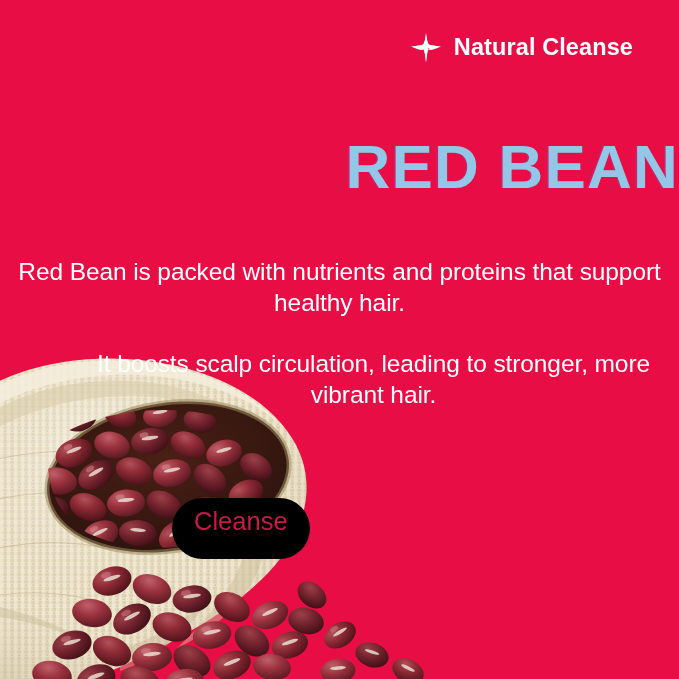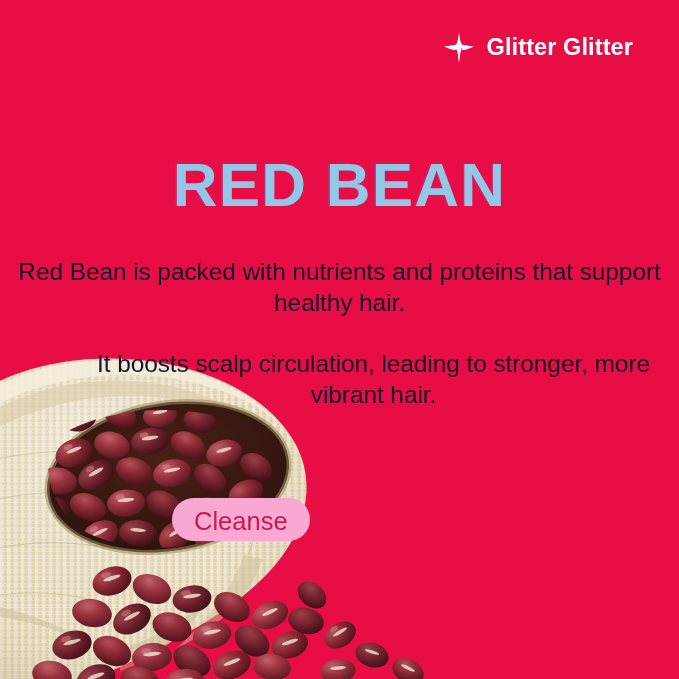--- a/index.html
+++ b/index.html
@@ -31,66 +31,66 @@
     font-size:23.5px;
     font-weight:bold;
     letter-spacing:.1px;
     white-space:nowrap;
     line-height:1;
   }
 
   
   #headline{
     position:absolute;
-    top:154px; left:0; right:0;
-    text-align:center;
+    top:136px; left:0; right:0;
+    text-align:right;
     z-index:30;
   }
   #headline .title{
     display:inline-block;
     color:#93C7E8;
     font-size:62px;
     font-weight:bold;
     letter-spacing:1.2px;
     line-height:1;
     text-shadow:-1.6px 0 0 rgba(170,60,150,.55), 1.4px 0 0 rgba(233,13,69,.35);
   }
 
   
   #copy{
     position:absolute;
     top:256px; left:0; right:0;
     text-align:center;
     z-index:30;
   }
   #copy p{
-    color:#0f172a;
+    color:#ffffff;
     font-size:24.5px;
     line-height:1.28;
     letter-spacing:-.1px;
   }
   #copy .para-2{
     margin-top:29px;
     padding-left:68px;
   }
 
   
   #tags{
     position:absolute;
     top:498px; left:172px;
     display:flex; gap:16px;
     z-index:35;
   }
   .pill{
-    background:#f9a8d4;
+    background:#000000;
     color:#C7194A;
     border-radius:999px;
     font-size:25.5px;
     line-height:1;
-    padding:11px 22px 6px;
+    padding:11px 22px 24px;
     white-space:nowrap;
     border:none;
     font-family:inherit;
     cursor:pointer;
   }
 
   
   #artwork{
     position:absolute;
     left:0; bottom:0;
@@ -105,21 +105,21 @@
 
 <div id="card">
 
   <div id="brand">
     <svg class="sparkle" viewBox="0 0 100 100" aria-hidden="true">
       <path d="M50 0 C53 30 57 40 70 45 C57 50 53 60 50 100 C47 60 43 50 30 45 C43 40 47 30 50 0 Z
                M0 45 C30 42 40 40 45 50 C40 60 30 58 0 45 Z
                M100 45 C70 42 60 40 55 50 C60 60 70 58 100 45 Z" fill="#FFFFFF"></path>
       <path d="M50 2 L56 38 L95 45 L56 52 L50 96 L44 52 L5 45 L44 38 Z" fill="#FFFFFF"></path>
     </svg>
-    <span class="brand-text">Glitter Glitter</span>
+    <span class="brand-text">Natural Cleanse</span>
   </div>
 
   <div id="headline">
     <span class="title">RED BEAN</span>
   </div>
 
   <div id="copy">
     <p class="para-1">Red Bean is packed with nutrients and proteins that support healthy hair.</p>
     <p class="para-2">It boosts scalp circulation, leading to stronger, more vibrant hair.</p>
   </div>

